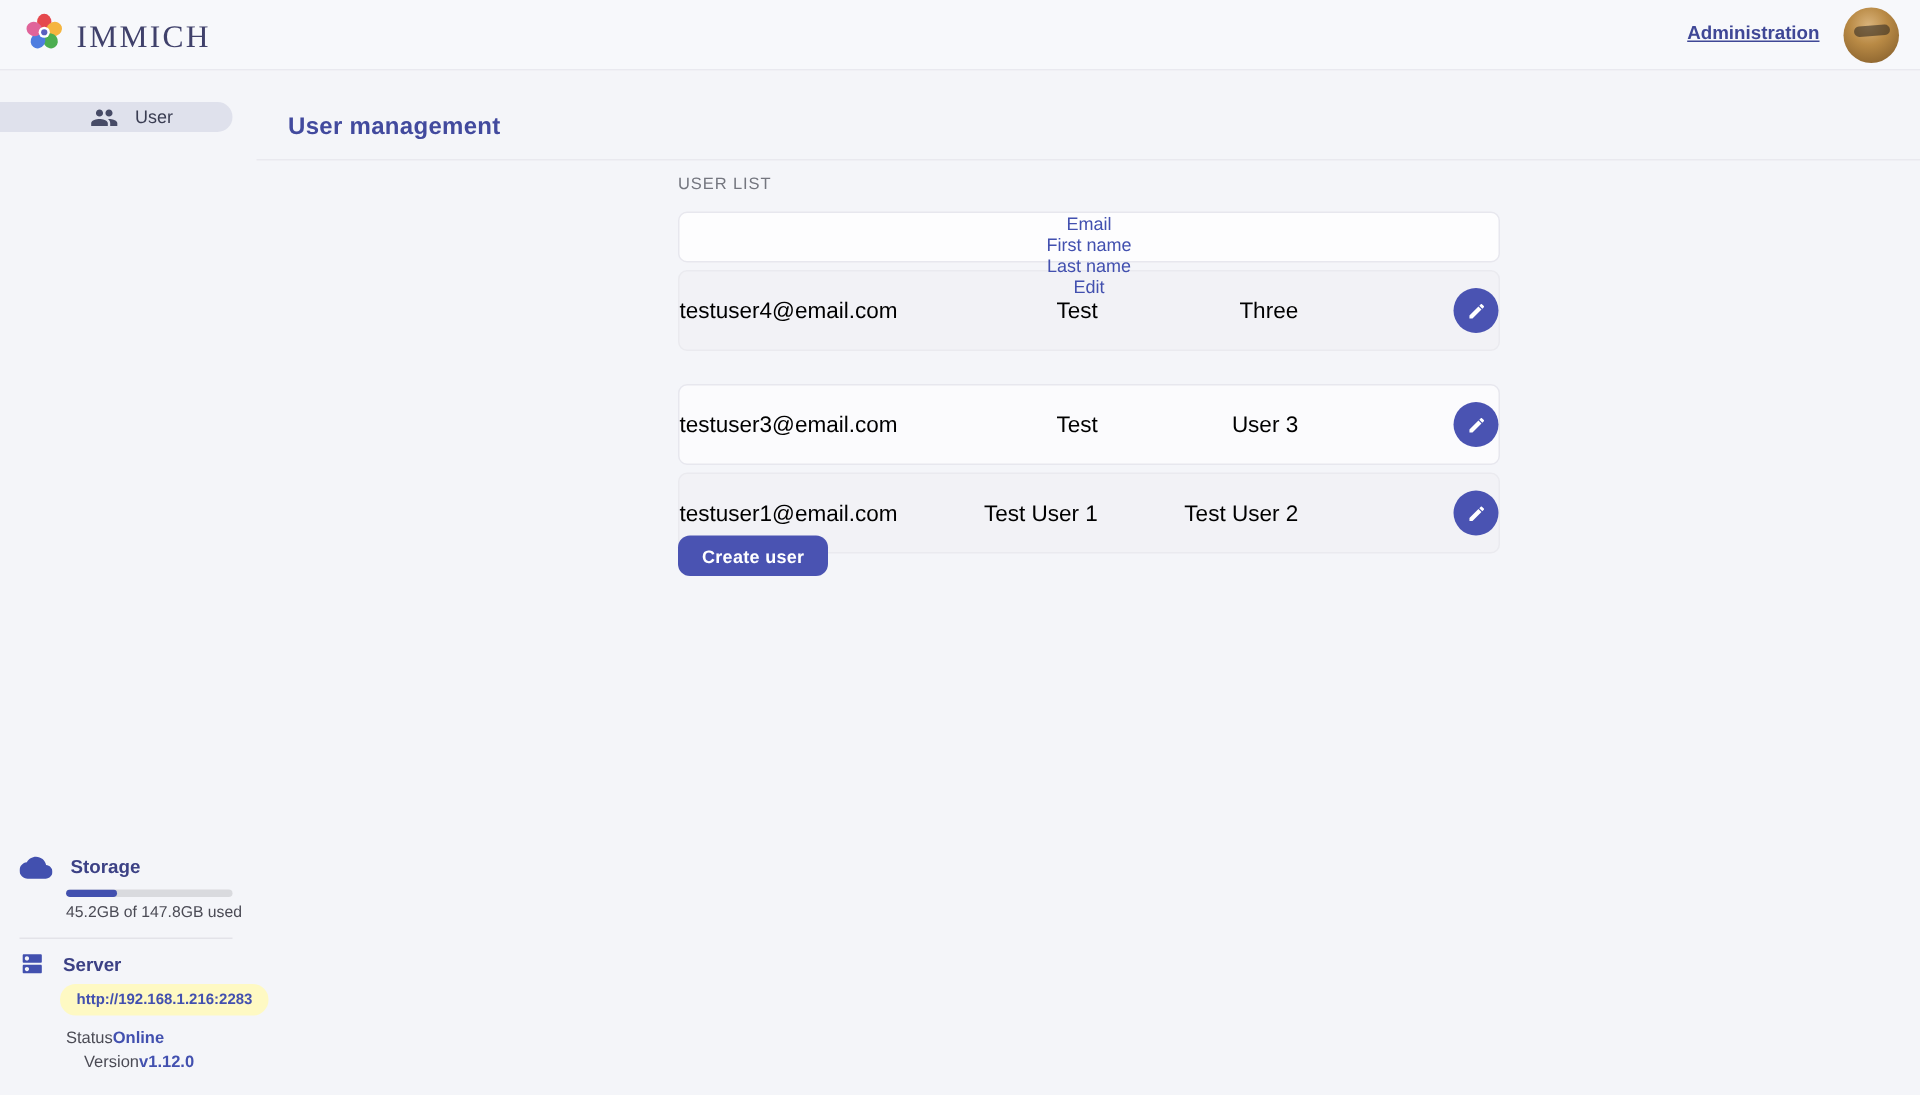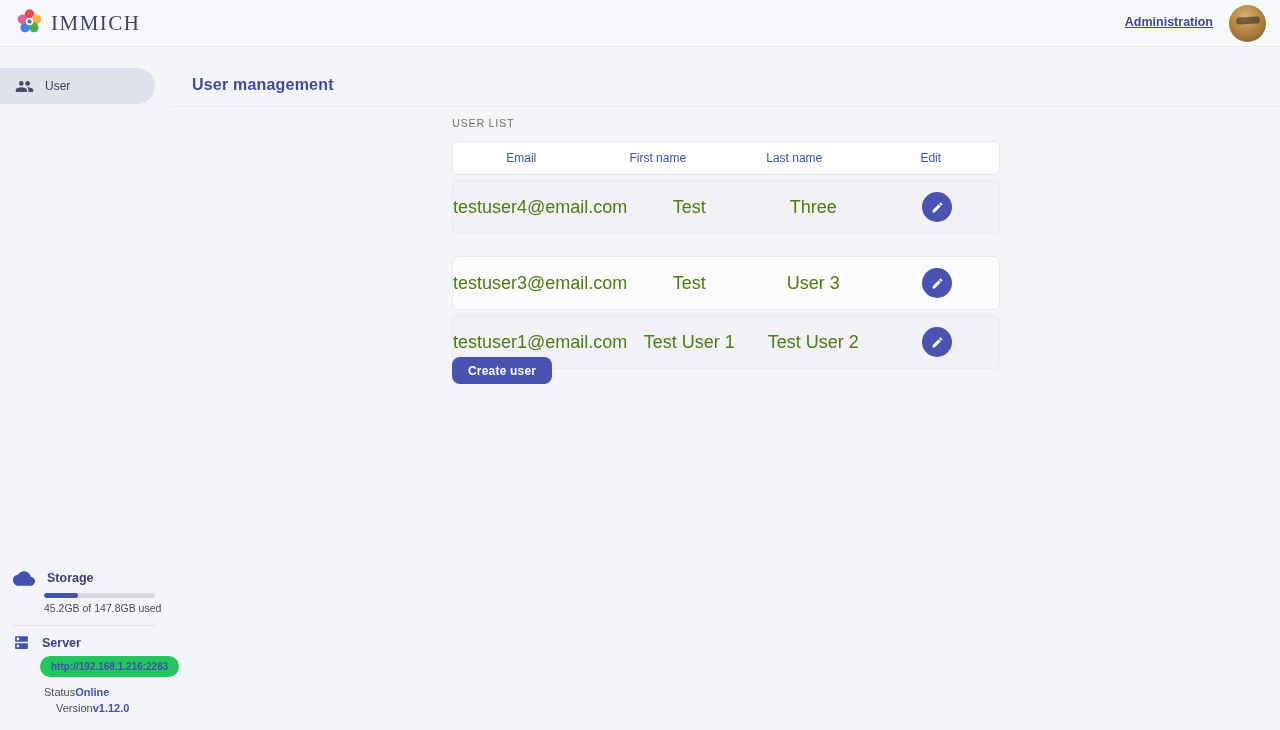--- a/index.html
+++ b/index.html
@@ -40,44 +40,44 @@
     overflow:hidden;
   }
   .avatar::after {
     content:""; position:absolute; left:7px; top:12px; width:24px; height:7px;
     background:rgba(40,35,30,0.55); border-radius:4px;
     transform:rotate(-4deg);
   }
 
   
   .side-item {
-    position:absolute; left:0; top:68px; width:155px; height:36px;
+    position:absolute; left:0; top:68px; width:155px; height:20px;
     background:#dfe1ec; border-radius:0 18px 18px 0;
-    display:flex; align-items:center; cursor:pointer;
+    display:flex; align-items:center; cursor:pointer;padding-left:45px;
   }
   .side-item .icon { margin-left:15px; display:flex; }
   .side-item .label { margin-left:11px; font-size:12px; font-weight:500; color:#3a3d52; }
 
   .storage-block { position:absolute; left:0; top:570px; width:171px; }
   .block-head { display:flex; align-items:center; }
   .block-head .icon { margin-left:13px; display:flex; }
   .block-title { margin-left:12px; font-size:12.5px; font-weight:bold; color:#3c4185; }
   .progress-track {
     position:absolute; left:44px; top:23px; width:111px; height:4.5px;
     background:#d9dade; border-radius:3px; overflow:hidden;
   }
   .progress-fill { height:100%; background:#4250af; border-radius:3px; }
   .usage-text { position:absolute; left:44px; top:32px; font-size:10.5px; color:#4b4b55; white-space:nowrap; }
 
   .side-divider { position:absolute; left:13px; top:625px; width:142px; height:1px; background:#e3e3e9; }
 
   .server-block { position:absolute; left:0; top:634px; width:171px; }
   .server-url-chip {
     position:absolute; left:40px; top:22px; height:21px;
-    background:#22c55e; border-radius:11px;
+    background:#fef9c3; border-radius:11px;
     display:flex; align-items:center; padding:0 11px;
     font-size:10px; font-weight:bold; color:#4250af; white-space:nowrap;
   }
   .kv-row {
     position:absolute; left:44px; width:111px;
     display:flex; justify-content:flex-start; align-items:center;
     font-size:11px;
   }
   .kv-row .k { color:#4b4b55; }
   .kv-row .v { color:#4250af; font-weight:bold; }
@@ -90,29 +90,29 @@
   .main-divider { position:absolute; left:171px; top:106px; right:0; height:1px; background:#e9e9ef; }
 
   .section-label {
     position:absolute; left:452px; top:117px;
     font-size:11px; color:#74767f; letter-spacing:0.6px;
   }
 
   .user-table { position:absolute; left:452px; top:141px; width:548px; }
   .t-header {
     height:34px; background:#fdfdfe; border:1px solid #e7e7ee; border-radius:6px;
-    display:flex; align-items:center;
+    display:flex; align-items:center;flex-direction:column;
   }
   .t-header .cell { flex:1; text-align:center; font-size:12px; font-weight:500; color:#4250af; }
   .t-row {
     height:54px; border-radius:6px; display:flex; align-items:center; margin-top:22px;
   }
   .t-row.odd  { background:#f2f2f6; border:1px solid #eaeaef; margin-top:5px; }
   .t-row.even { background:#fbfbfd; border:1px solid #e7e7ee; }
-  .t-row .cell { flex:1; text-align:center; font-size:18px; color:#4d7c0f; }
+  .t-row .cell { flex:1; text-align:right; font-size:15px; color:#000000; }
   .edit-btn {
     width:30px; height:30px; border-radius:50%; border:none; cursor:pointer;
     background:#4a53b2; display:inline-flex; align-items:center; justify-content:center;
   }
 
   .create-btn {
     position:absolute; left:452px; top:357px; height:27px; padding:0 16px;
     background:#4a53b2; color:#fff; border:none; border-radius:8px;
     font-size:12px; font-weight:bold; cursor:pointer; letter-spacing:0.2px;
     font-family:"Liberation Sans", sans-serif;

